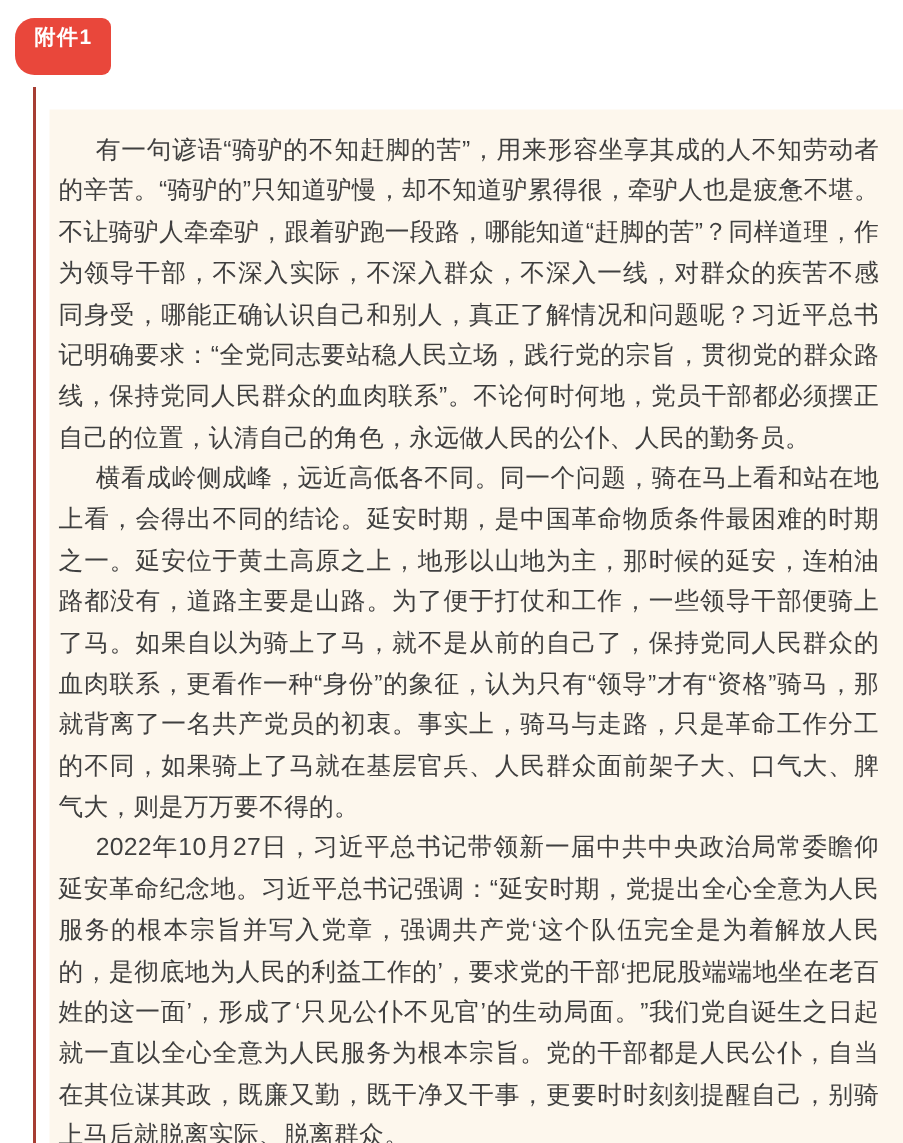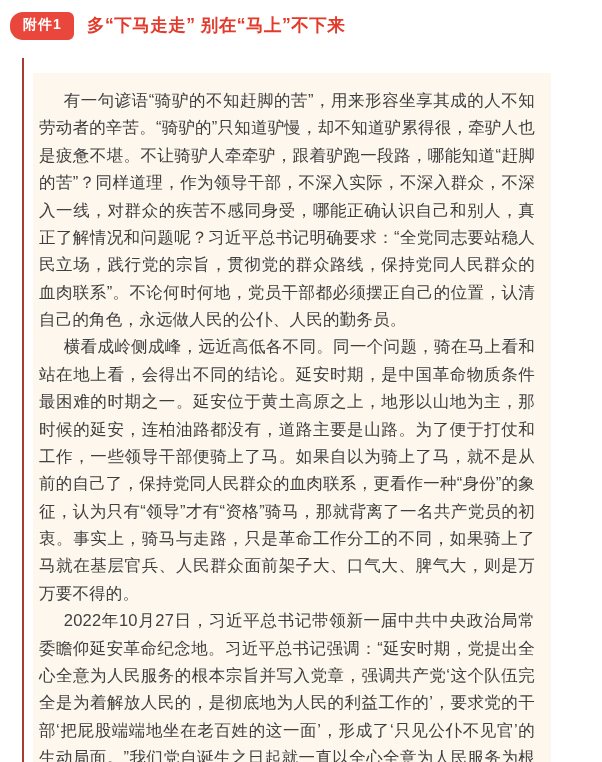--- a/index.html
+++ b/index.html
@@ -14,21 +14,21 @@
   .header {
     position: absolute;
     left: 0; top: 0;
     width: 602px;
     height: 50px;
   }
   .badge {
     position: absolute;
     left: 10px;
     top: 12px;
-    height: 28px;
+    height: 38px;
     line-height: 25px;
     padding: 0 12px 0 13px;
     background: #e9473b;
     color: #ffffff;
     font-size: 14px;
     font-weight: bold;
     border-radius: 13px 6px 6px 13px;
     letter-spacing: 1px;
   }
   .title {
@@ -48,42 +48,41 @@
     left: 22px;
     top: 58px;
     width: 2px;
     height: 704px;
     background: #a63d33;
   }
   .article-card {
     position: absolute;
     left: 33px;
     top: 73px;
-    width: 518px;
+    width: 569px;
     height: 689px;
     background: #fdf7ed;
     box-sizing: border-box;
     padding: 14px 16px 0 6px;
   }
   .article-card p {
     margin: 0;
     text-indent: 1.5em;
     font-size: 16.5px;
     line-height: 1.66;
     color: #3f3f3f;
     text-align: justify;
     letter-spacing: 0.2px;
   }
 </style>
 </head>
 <body>
 
 <div class="header">
   <span class="badge">附件1</span>
-  <span class="title">多“下马走走” 别在“马上”不下来</span>
 </div>
 
 <div class="divider-line"></div>
 
 <div class="article-card">
   <p>有一句谚语“骑驴的不知赶脚的苦”，用来形容坐享其成的人不知劳动者的辛苦。“骑驴的”只知道驴慢，却不知道驴累得很，牵驴人也是疲惫不堪。不让骑驴人牵牵驴，跟着驴跑一段路，哪能知道“赶脚的苦”？同样道理，作为领导干部，不深入实际，不深入群众，不深入一线，对群众的疾苦不感同身受，哪能正确认识自己和别人，真正了解情况和问题呢？习近平总书记明确要求：“全党同志要站稳人民立场，践行党的宗旨，贯彻党的群众路线，保持党同人民群众的血肉联系”。不论何时何地，党员干部都必须摆正自己的位置，认清自己的角色，永远做人民的公仆、人民的勤务员。</p>
   <p>横看成岭侧成峰，远近高低各不同。同一个问题，骑在马上看和站在地上看，会得出不同的结论。延安时期，是中国革命物质条件最困难的时期之一。延安位于黄土高原之上，地形以山地为主，那时候的延安，连柏油路都没有，道路主要是山路。为了便于打仗和工作，一些领导干部便骑上了马。如果自以为骑上了马，就不是从前的自己了，保持党同人民群众的血肉联系，更看作一种“身份”的象征，认为只有“领导”才有“资格”骑马，那就背离了一名共产党员的初衷。事实上，骑马与走路，只是革命工作分工的不同，如果骑上了马就在基层官兵、人民群众面前架子大、口气大、脾气大，则是万万要不得的。</p>
   <p>2022年10月27日，习近平总书记带领新一届中共中央政治局常委瞻仰延安革命纪念地。习近平总书记强调：“延安时期，党提出全心全意为人民服务的根本宗旨并写入党章，强调共产党‘这个队伍完全是为着解放人民的，是彻底地为人民的利益工作的’，要求党的干部‘把屁股端端地坐在老百姓的这一面’，形成了‘只见公仆不见官’的生动局面。”我们党自诞生之日起就一直以全心全意为人民服务为根本宗旨。党的干部都是人民公仆，自当在其位谋其政，既廉又勤，既干净又干事，更要时时刻刻提醒自己，别骑上马后就脱离实际、脱离群众。</p>
 </div>
 

